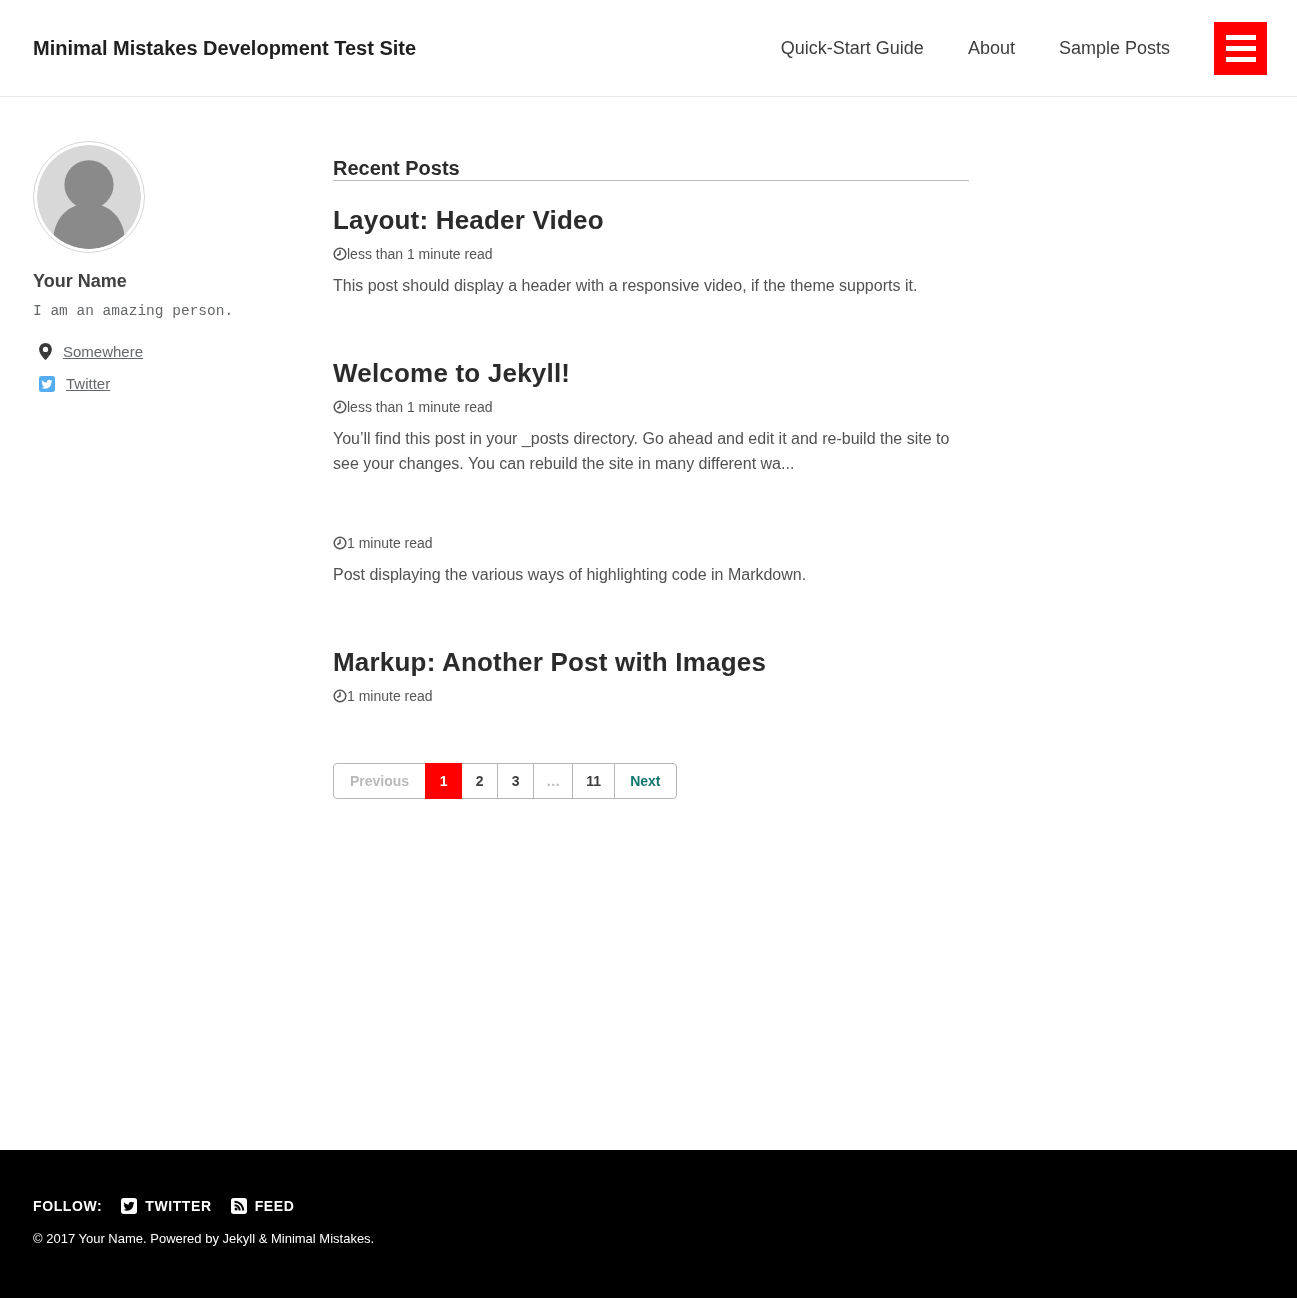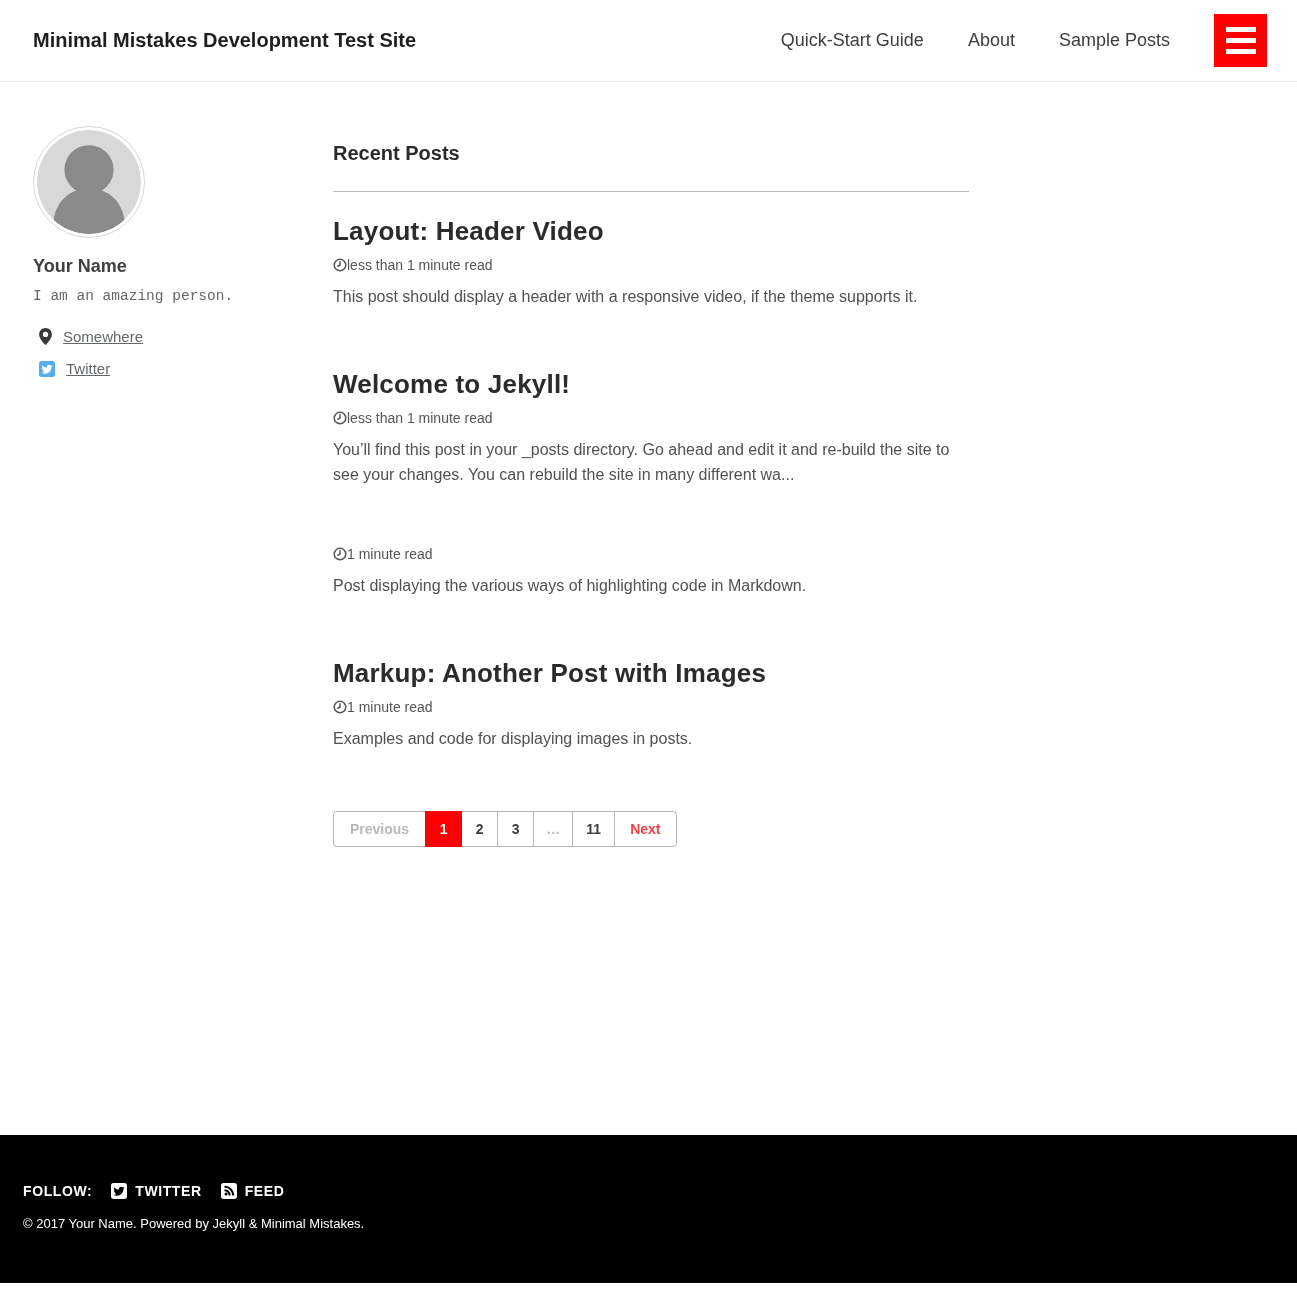--- a/index.html
+++ b/index.html
@@ -6,21 +6,21 @@
   html, body {
     width: 1297px; height: 1298px;
     margin: 0; padding: 0;
     background: #ffffff;
     font-family: "Liberation Sans", "DejaVu Sans", sans-serif;
     overflow: hidden;
   }
 
   
   .masthead {
-    height: 82px;
+    height: 97px;
     border-bottom: 1px solid #eaeaea;
     display: flex;
     align-items: center;
     padding: 0 30px 0 33px;
   }
   .site-title {
     font-size: 20px;
     font-weight: 700;
     color: #1f1f1f;
     cursor: pointer;
@@ -93,21 +93,21 @@
   .author-link-row .txt { cursor: default; text-decoration: underline; }
   .author-link-row.linkish .txt { cursor: pointer; }
 
   
   .content { width: 636px; margin-left: 30px; padding-top: 60px; }
   .archive-title {
     font-size: 20px;
     font-weight: 700;
     color: #2b2b2b;
     margin: 0;
-    padding-bottom: 26px;
+    padding-bottom: 0;
     border-bottom: 1px solid #bdbdbd;
   }
   .post { margin-top: 24px; margin-bottom: 59px; }
   .post-title {
     font-size: 26px;
     font-weight: 700;
     color: #2b2b2b;
     margin: 0 0 10px 0;
     cursor: pointer;
     letter-spacing: 0.2px;
@@ -147,27 +147,27 @@
   .page-num.wide { min-width: 43px; }
   .page-num.current {
     background: #ff0000;
     border-color: #ff0000;
     color: #ffffff;
     cursor: default;
     position: relative;
     z-index: 1;
   }
   .page-gap { min-width: 40px; color: #b9b9b9; font-weight: 700; }
-  .page-next { padding: 0 15px; font-weight: 700; color: #ef4444; cursor: pointer; }
+  .page-next { padding: 0 15px; font-weight: 700; color: #0f766e; cursor: pointer; }
 
   
   .page-footer {
     background: #000000;
     height: 148px;
-    padding: 48px 33px 0 23px;
+    padding: 48px 33px 0 33px;
     color: #ffffff;
   }
   .follow-row {
     display: flex;
     align-items: center;
     gap: 19px;
     font-size: 14px;
     font-weight: 700;
     letter-spacing: 0.6px;
   }
@@ -278,21 +278,20 @@
 
     <article class="post">
       <h3 class="post-title">Markup: Another Post with Images</h3>
       <div class="post-meta">
         <svg width="14" height="14" viewBox="0 0 16 16">
             <circle cx="8" cy="8" r="6.6" fill="none" stroke="#555" stroke-width="1.7"></circle>
             <path d="M8 4.4V8L5.4 9.4" fill="none" stroke="#555" stroke-width="1.7" stroke-linecap="round"></path>
           </svg>
         <span>1 minute read</span>
       </div>
-      <div class="post-excerpt">Examples and code for displaying images in posts.</div>
     </article>
 
 
     <nav class="pagination">
       <span class="page-cell page-prev first">Previous</span>
       <span class="page-cell page-num current">1</span>
       <span class="page-cell page-num">2</span>
       <span class="page-cell page-num">3</span>
       <span class="page-cell page-gap">…</span>
       <span class="page-cell page-num wide">11</span>

